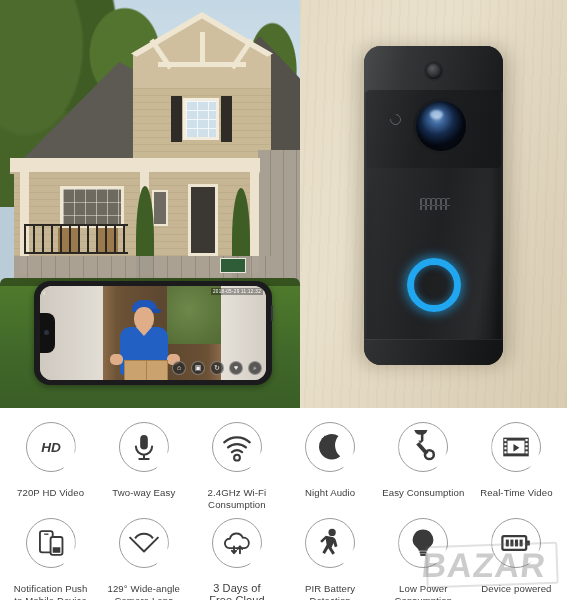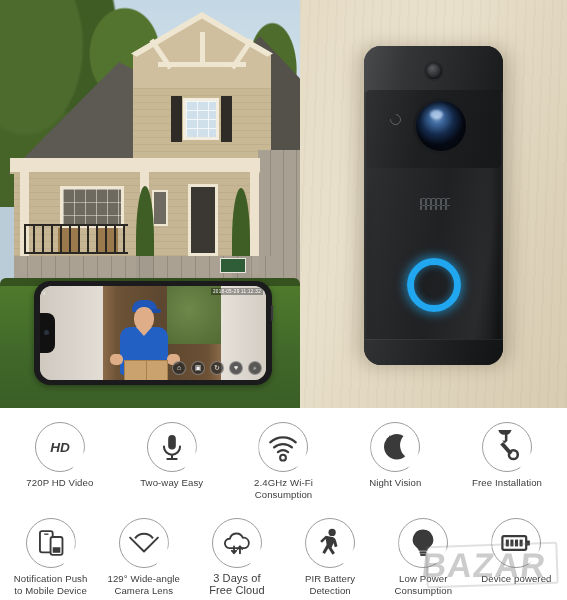--- a/index.html
+++ b/index.html
@@ -471,21 +471,21 @@
     content: "";
     position: absolute;
     inset: 1px;
     border-radius: 50%;
     border: 1.3px solid #9b9b9b;
     clip-path: polygon(0 0, 100% 0, 100% 58%, 70% 100%, 0 100%);
   }
   .f-icon { position: relative; width: 34px; height: 34px; color: #3a3a3a; }
   .f-icon svg { width: 100%; height: 100%; display: block; }
   .f-label {
-    margin-top: 4px;
+    margin-top: 14px;
     font-size: 9.6px;
     line-height: 11.6px;
     color: #3d3d3d;
     text-align: center;
     letter-spacing: .1px;
     white-space: pre-line;
     font-family: "Liberation Sans", sans-serif;
   }
   .f-label .big { font-size: 11px; font-weight: normal; }
 
@@ -666,37 +666,59 @@
         <div class="f-icon-wrap">
           <div class="f-icon">
             <svg viewBox="0 0 40 40">
               <path d="M30 7a15 15 0 1 0 2 24 17 17 0 0 1-2-24z" fill="#3a3a3a"></path>
               <path d="M14 6l1.2 3 3 1.2-3 1.2L14 14.4l-1.2-3-3-1.2 3-1.2z" fill="#3a3a3a"></path>
               <circle cx="10.5" cy="18.5" r="1.9" fill="#3a3a3a"></circle>
               <circle cx="18.5" cy="21" r="1.5" fill="#3a3a3a"></circle>
             </svg>
           </div>
         </div>
-        <div class="f-label">Night Vision</div>
+        <div class="f-label">Night Audio</div>
       </div>
 
       <div class="feature">
         <div class="f-icon-wrap">
           <div class="f-icon">
             <svg viewBox="0 0 40 40">
               <path d="M14.5 5.5v7l3 3 3-3v-7a8 8 0 1 0-6 0z" fill="#3a3a3a"></path>
               <path d="M15.5 14l11 12.5-3.5 3L12 17.2z" fill="#3a3a3a"></path>
               <circle cx="27.5" cy="29" r="5.2" fill="none" stroke="#3a3a3a" stroke-width="3"></circle>
               <path d="M12.5 5.5h5v7h-5z" fill="#ffffff"></path>
             </svg>
           </div>
         </div>
-        <div class="f-label">Free Installation</div>
-      </div>
-
+        <div class="f-label">Easy Consumption</div>
+      </div>
+
+      <div class="feature">
+        <div class="f-icon-wrap">
+          <div class="f-icon">
+            <svg viewBox="0 0 40 40">
+              <rect x="5" y="9" width="30" height="22" fill="#3a3a3a"></rect>
+              <rect x="10" y="12.5" width="20" height="15" fill="#ffffff"></rect>
+              <path d="M17 16.5l7 4.5-7 4.5z" fill="#3a3a3a"></path>
+              <g fill="#ffffff">
+                <rect x="6.3" y="10.6" width="2.6" height="2.6"></rect>
+                <rect x="6.3" y="15.4" width="2.6" height="2.6"></rect>
+                <rect x="6.3" y="20.2" width="2.6" height="2.6"></rect>
+                <rect x="6.3" y="25" width="2.6" height="2.6"></rect>
+                <rect x="31.1" y="10.6" width="2.6" height="2.6"></rect>
+                <rect x="31.1" y="15.4" width="2.6" height="2.6"></rect>
+                <rect x="31.1" y="20.2" width="2.6" height="2.6"></rect>
+                <rect x="31.1" y="25" width="2.6" height="2.6"></rect>
+              </g>
+            </svg>
+          </div>
+        </div>
+        <div class="f-label">Real-Time Video</div>
+      </div>
     </div>
 
     <div class="feature-row">
 
       <div class="feature">
         <div class="f-icon-wrap">
           <div class="f-icon">
             <svg viewBox="0 0 40 40" fill="none" stroke="#3a3a3a" stroke-width="2.2">
               <rect x="7" y="6" width="15" height="25" rx="2.4"></rect>
               <rect x="19.5" y="13" width="14" height="21" rx="2.4" fill="#ffffff"></rect>

